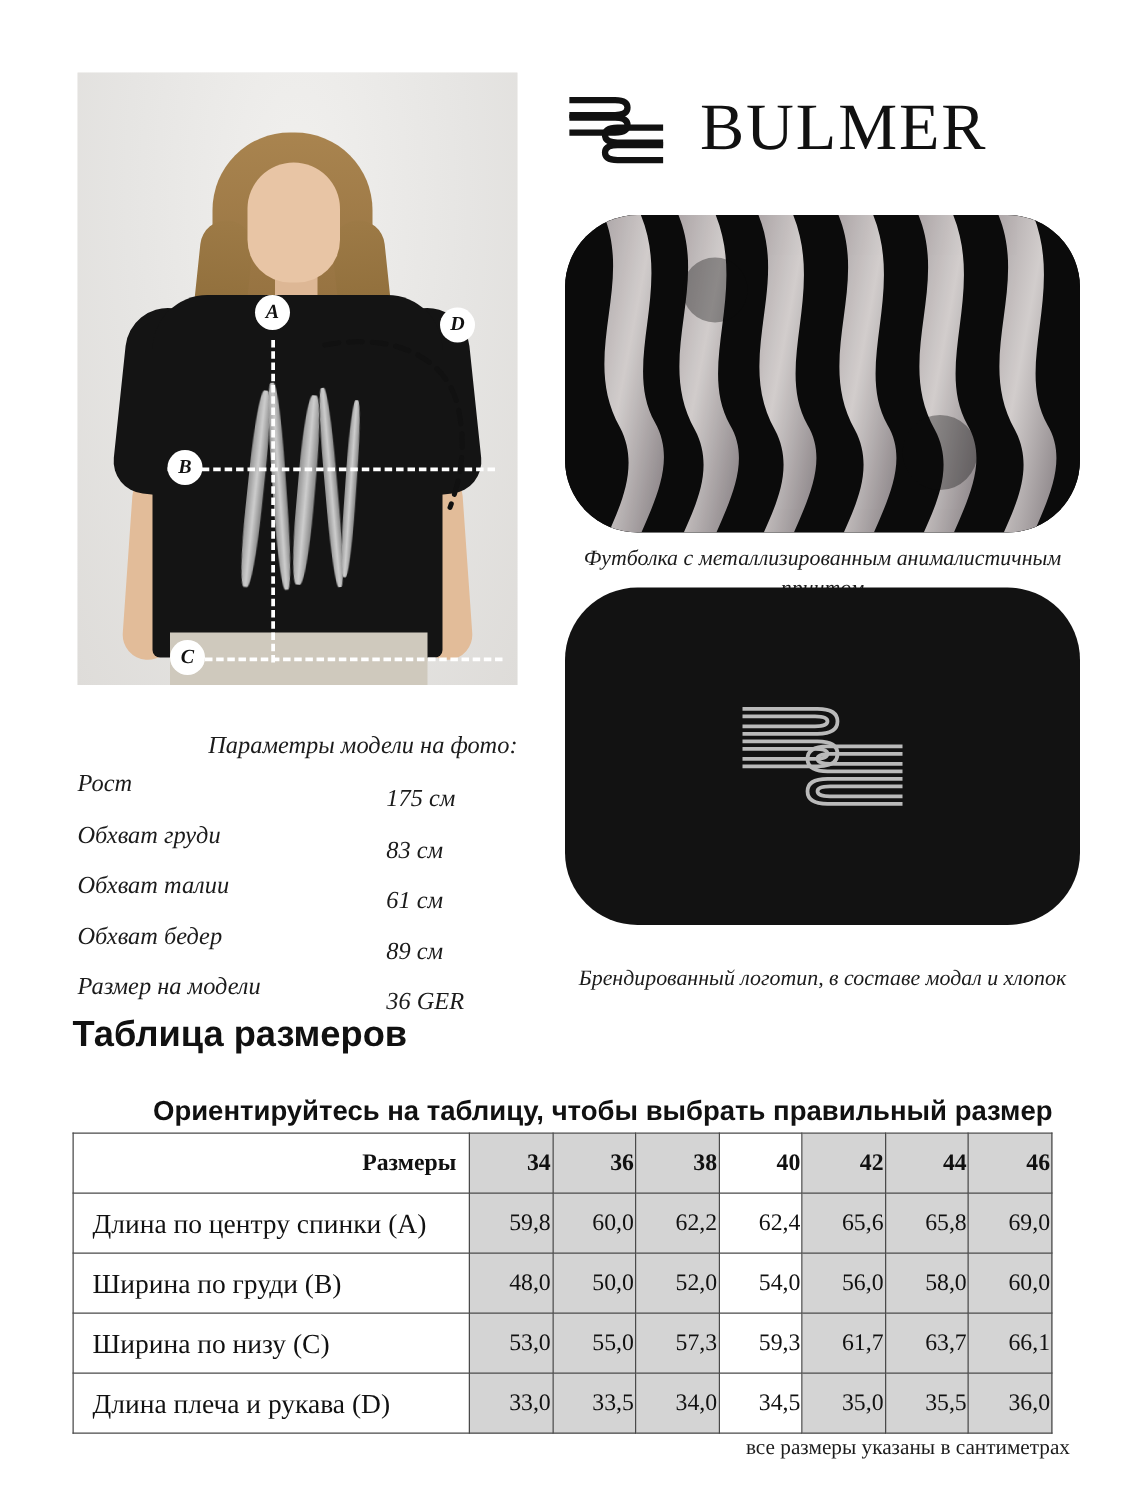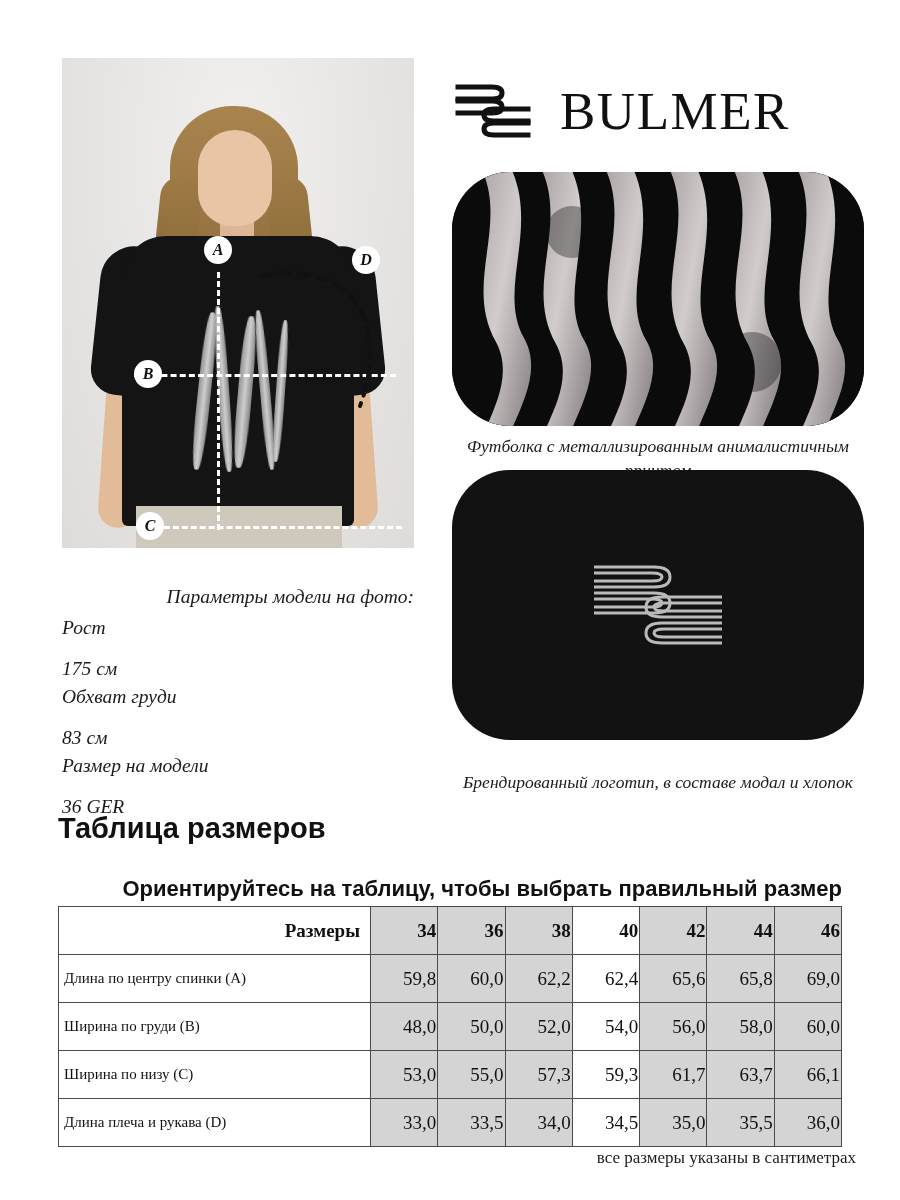--- a/index.html
+++ b/index.html
@@ -177,33 +177,31 @@
     font-family: "Liberation Serif", serif;
     font-style: italic;
     font-size: 19.5px;
     color: #1b1b1b;
   }
   .mp-title { margin-bottom: 6px; text-align: right; }
   .mp-row {
     display: flex;
     justify-content: space-between;
     line-height: 28.5px;
-    flex-direction: column;
   }
   .mp-row .mp-val { text-align: left; width: 105px; margin-top: 12px; }
 
   
   .brand {
     position: absolute;
     left: 452px;
     top: 72px;
     width: 412px;
     height: 78px;
     display: flex;
-    align-items: center;
     gap: 26px;
   }
   .brand-mark { width: 82px; height: 64px; }
   .brand-name {
     font-family: "Liberation Serif", serif;
     font-size: 53px;
     letter-spacing: 1.5px;
     font-weight: 400;
     color: #111;
   }
@@ -285,23 +283,23 @@
   }
   table.size-table th.rowhead {
     text-align: right;
     padding-right: 10px;
     font-weight: bold;
     font-size: 19px;
     width: 300px;
   }
   table.size-table td.rowlabel {
     text-align: left;
-    padding-left: 5px;
+    padding-left: 15px;
     width: 300px;
-    font-size: 15px;
+    font-size: 22px;
   }
   table.size-table th.colhead {
     font-weight: bold;
     font-size: 19px;
   }
   .shaded { background: #d4d4d4; }
   .footnote {
     position: absolute;
     left: 72px;
     top: 1148px;
@@ -356,20 +354,28 @@
   <div class="model-params">
     <div class="mp-title">Параметры модели на фото:</div>
 
     <div class="mp-row">
       <span>Рост</span>
       <span class="mp-val">175 см</span>
     </div>
     <div class="mp-row">
       <span>Обхват груди</span>
       <span class="mp-val">83 см</span>
+    </div>
+    <div class="mp-row">
+      <span>Обхват талии</span>
+      <span class="mp-val">61 см</span>
+    </div>
+    <div class="mp-row">
+      <span>Обхват бедер</span>
+      <span class="mp-val">89 см</span>
     </div>
     <div class="mp-row">
       <span>Размер на модели</span>
       <span class="mp-val">36 GER</span>
     </div>
   </div>
 
   <div class="brand">
     <svg class="brand-mark" viewBox="0 0 82 64">
       <g fill="none" stroke="#111" stroke-width="5" stroke-linecap="square">

